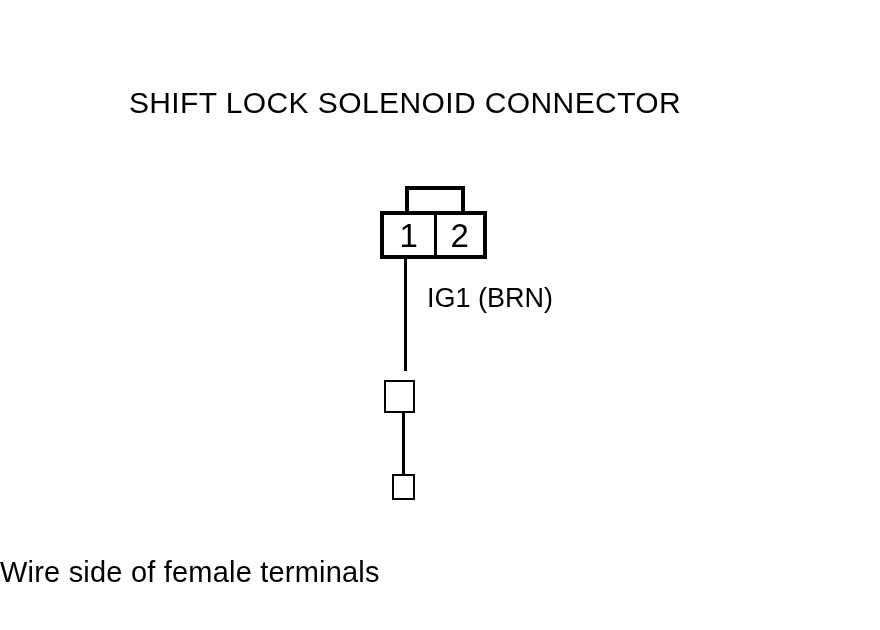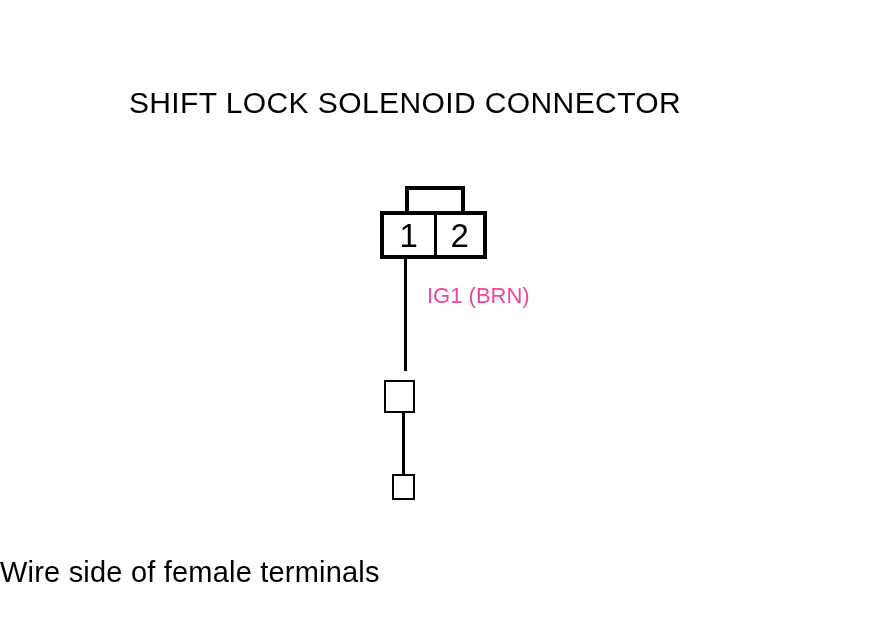--- a/index.html
+++ b/index.html
@@ -44,23 +44,23 @@
     font-weight: 400;
     letter-spacing: 0.2px;
     color: #000000;
     white-space: nowrap;
   }
   .wire-label {
     position: absolute;
     left: 427px;
     top: 283px;
     font-family: "Liberation Sans", sans-serif;
-    font-size: 22px;
+    font-size: 27px;
     font-weight: 400;
-    color: #ec4899;
+    color: #000000;
     white-space: nowrap;
   }
 
   
   .connector-assembly {
     position: absolute;
     left: 380px;
     top: 186px;
     width: 110px;
     height: 74px;

